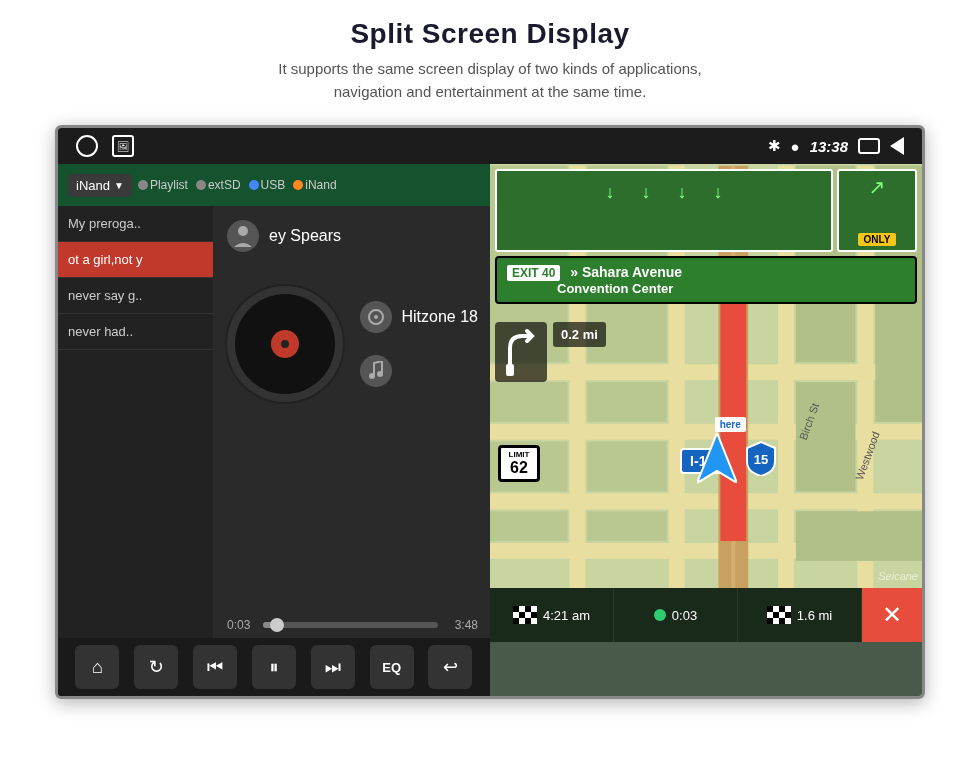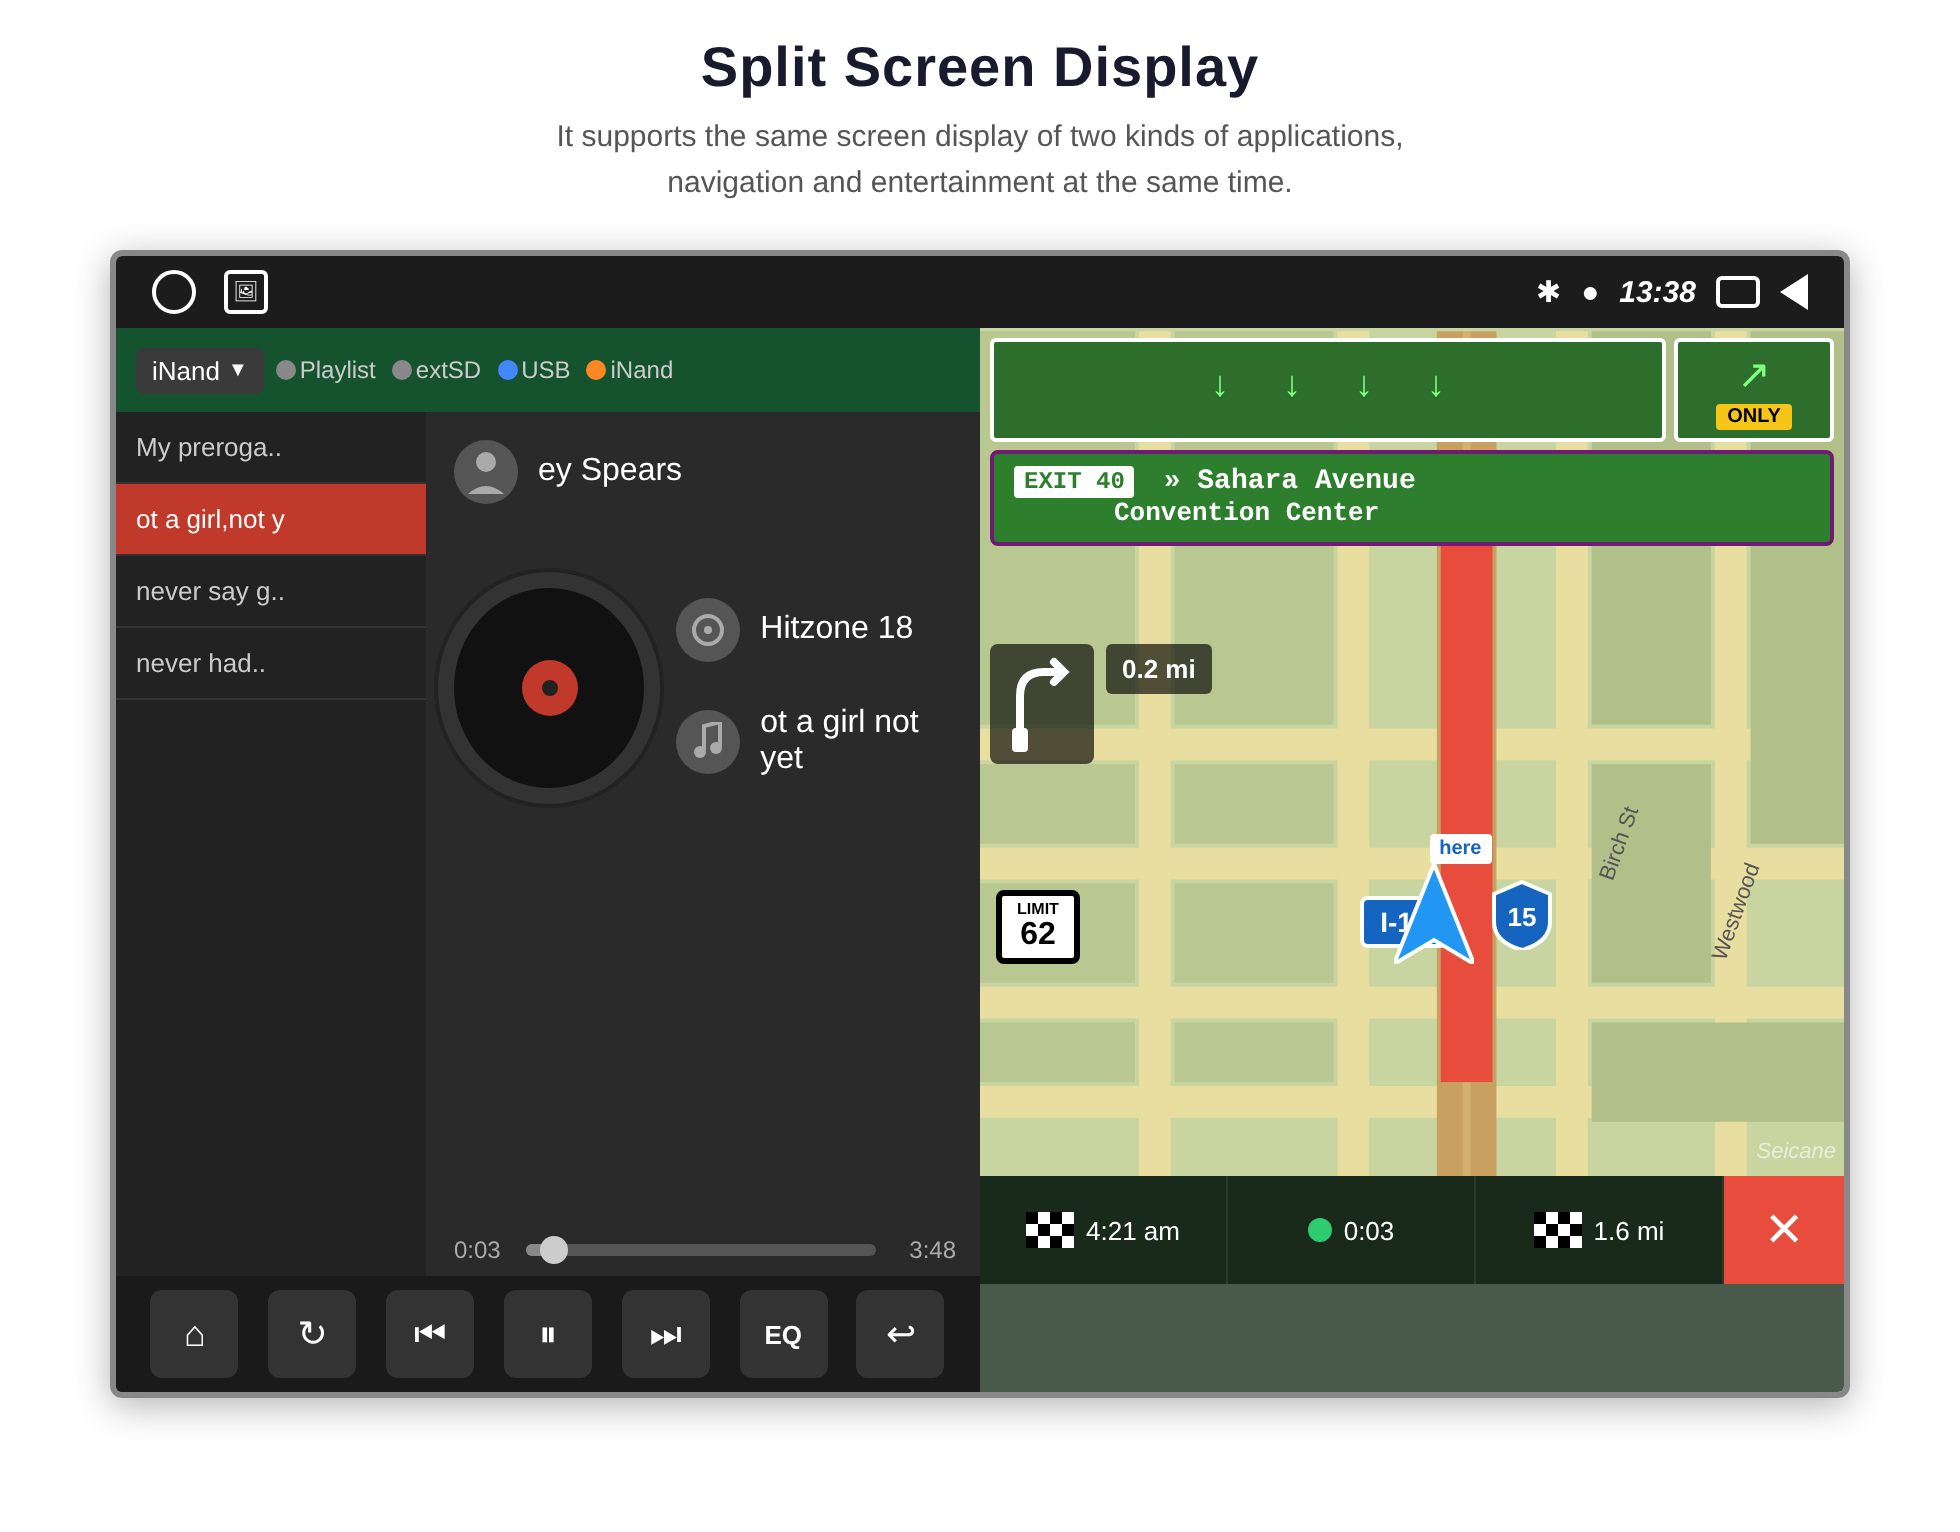--- a/index.html
+++ b/index.html
@@ -399,21 +399,20 @@
                 <span class="track-info-text">Hitzone 18</span>
               </div>
               <div class="track-info-row" style="margin-bottom:0;">
                 <div class="track-info-icon">
                   <svg width="16" height="20" viewBox="0 0 16 20">
                       <path d="M6 14 L6 2 L14 0 L14 12" stroke="#aaa" stroke-width="2" fill="none"></path>
                       <circle cx="4" cy="15" r="3" fill="#aaa"></circle>
                       <circle cx="12" cy="13" r="3" fill="#aaa"></circle>
                     </svg>
                 </div>
-                <span class="track-info-text">ot a girl not yet</span>
               </div>
             </div>
           </div>
 
           <div class="progress-row" style="margin-top:auto;padding-bottom:6px;">
             <span class="time-label">0:03</span>
             <div class="progress-bar-container">
               <div class="progress-bar-fill"></div>
               <div class="progress-thumb"></div>
             </div>
@@ -489,25 +488,25 @@
                   <span style="color:#7fff7f;font-size:18px;">↓</span>
                 </div>
                 <div style="background:#2d6e2d;width:30px;height:30px;display:flex;align-items:center;justify-content:center;">
                   <span style="color:#7fff7f;font-size:18px;">↓</span>
                 </div>
               </div>
             </div>
 
             <div style="background:#2d6e2d;border:2px solid #fff;border-radius:3px;padding:4px 8px;display:flex;flex-direction:column;align-items:center;gap:2px;min-width:80px;">
               <span style="color:#7fff7f;font-size:20px;">↗</span>
-              <span style="background:#f5c518;color:#000;font-size:10px;font-weight:bold;padding:1px 6px;border-radius:2px;">ONLY</span>
-            </div>
-          </div>
-
-          <div style="background:#2d7f2d;border:2px solid #701a75;border-radius:4px;color:#fff;padding:6px 10px;font-size:14px;font-weight:bold;font-family:Liberation Mono, monospace;">
+              <span style="background:#f5c518;color:#000;font-size:10px;font-weight:bold;padding:1px 6px;border-radius:2px;margin-top:32px;">ONLY</span>
+            </div>
+          </div>
+
+          <div style="background:#2d7f2d;border:2px solid #000000;border-radius:4px;color:#fff;padding:6px 10px;font-size:14px;font-weight:bold;">
             <span style="background:#fff;color:#2d7f2d;padding:1px 5px;font-size:12px;font-weight:bold;border-radius:2px;margin-right:6px;">EXIT 40</span>
             » <span>Sahara Avenue</span>
             <br><span style="font-size:13px;padding-left:50px;">Convention Center</span>
           </div>
         </div>
 
         <div style="position:absolute;top:158px;left:5px;z-index:15;display:flex;gap:6px;align-items:flex-start;">
 
           <div style="background:rgba(0,0,0,0.65);border-radius:4px;padding:5px;width:52px;height:60px;display:flex;align-items:center;justify-content:center;">
             <svg width="38" height="48" viewBox="0 0 38 48" fill="none" xmlns="http://www.w3.org/2000/svg">

